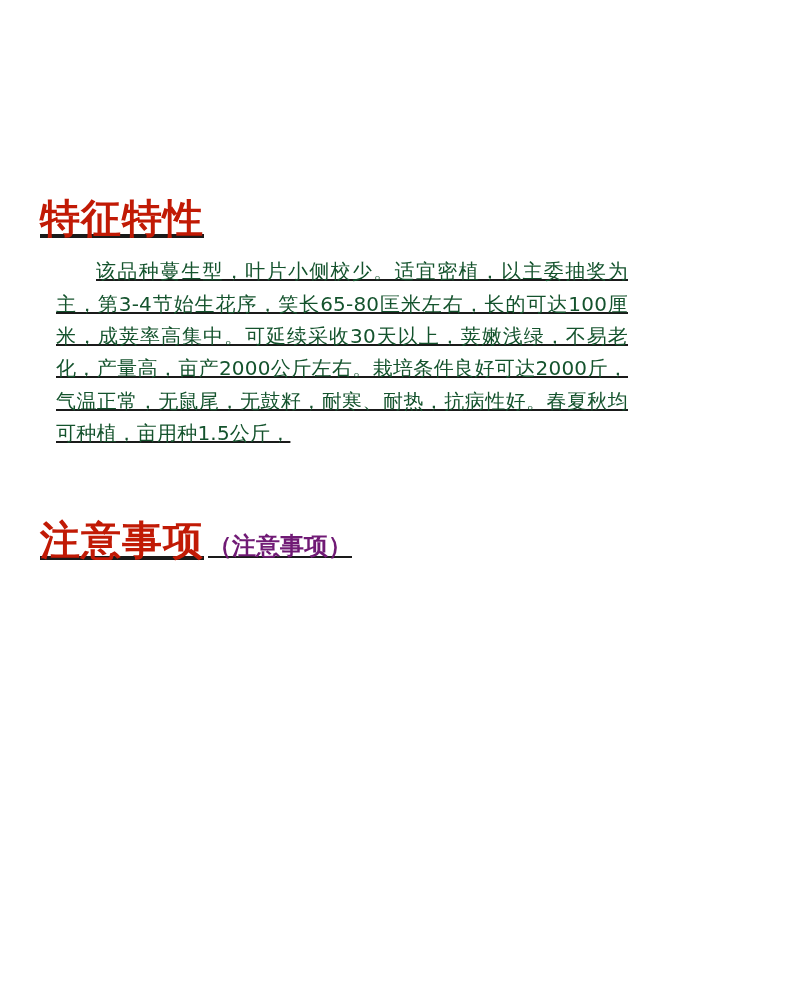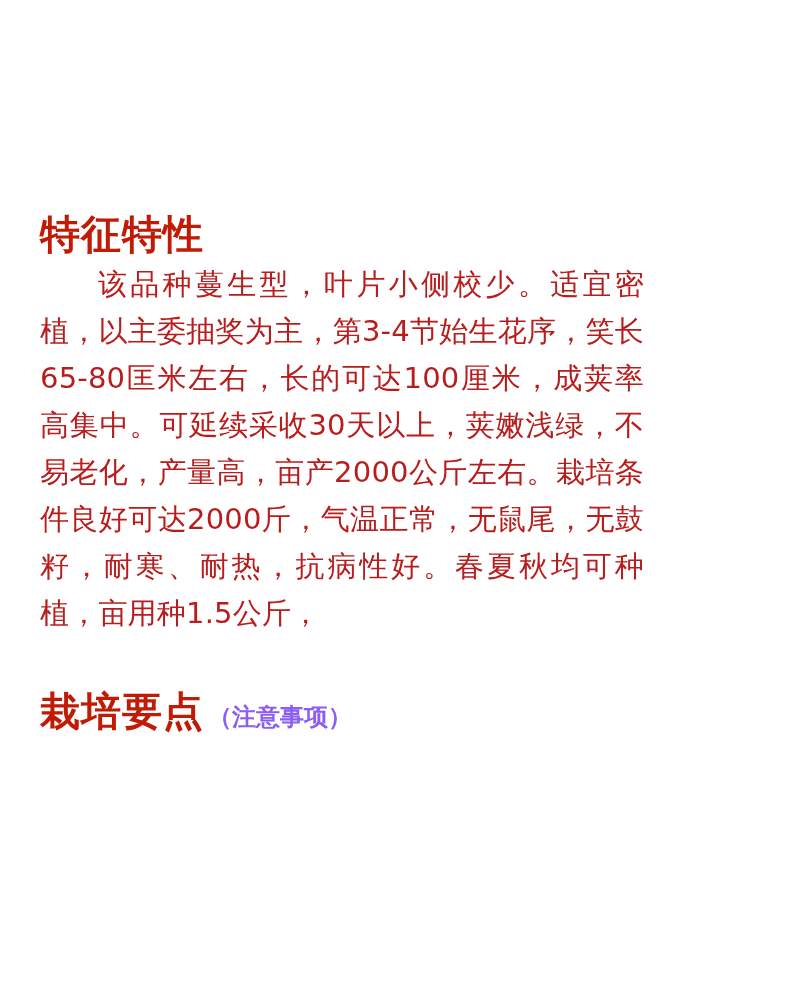--- a/index.html
+++ b/index.html
@@ -12,21 +12,22 @@
     background: #ffffff;
     font-family: "Liberation Sans", "DejaVu Sans", sans-serif;
     color: #1a1a1a;
     overflow: hidden;
   }
   .page {
     position: relative;
     width: 684px;
     height: 1000px;
     box-sizing: border-box;
-    padding: 16px 40px;
+    padding: 0 40px;
+    text-decoration: underline;
   }
   .section {
     width: 100%;
   }
   .section-features {
     padding-top: 196px;
   }
   .section-cultivation {
     padding-top: 52px;
   }
@@ -41,48 +42,48 @@
     white-space: nowrap;
   }
   .heading-row {
     display: flex;
     align-items: baseline;
     margin: 0 0 4px 0;
   }
   .heading-sub {
     font-family: "DejaVu Serif", "Liberation Serif", serif;
     font-weight: bold;
-    color: #8b5cf6;
+    color: #701a75;
     font-size: 24px;
     letter-spacing: 0px;
     margin-left: 4px;
     white-space: nowrap;
   }
   .body-text {
     font-family: "DejaVu Sans", "Liberation Sans", sans-serif;
-    font-size: 29px;
+    font-size: 20px;
     line-height: 1.62;
-    color: #b91c1c;
+    color: #14532d;
     text-align: justify;
     text-justify: inter-character;
     text-indent: 2em;
-    margin: 0;
+    margin: 16px;
     letter-spacing: 0.2px;
   }
 </style>
 </head>
 <body>
 
 <div class="page">
 
   <div class="section section-features">
     <h1 class="heading">特征特性</h1>
     <p class="body-text">该品种蔓生型，叶片小侧校少。适宜密植，以主委抽奖为主，第3-4节始生花序，笑长65-80匡米左右，长的可达100厘米，成荚率高集中。可延续采收30天以上，荚嫩浅绿，不易老化，产量高，亩产2000公斤左右。栽培条件良好可达2000斤，气温正常，无鼠尾，无鼓籽，耐寒、耐热，抗病性好。春夏秋均可种植，亩用种1.5公斤，</p>
   </div>
 
   <div class="section section-cultivation">
     <div class="heading-row">
-      <span class="heading">栽培要点</span>
+      <span class="heading">注意事项</span>
       <span class="heading-sub">（注意事项）</span>
     </div>
   </div>
 
 </div>
 
 </body></html>

